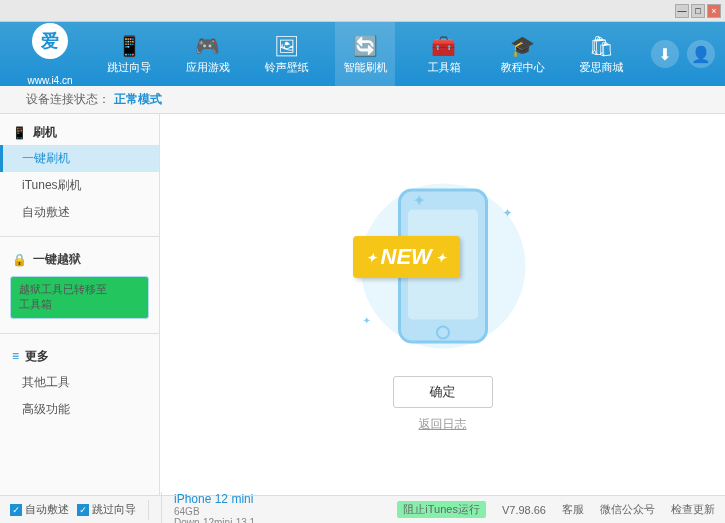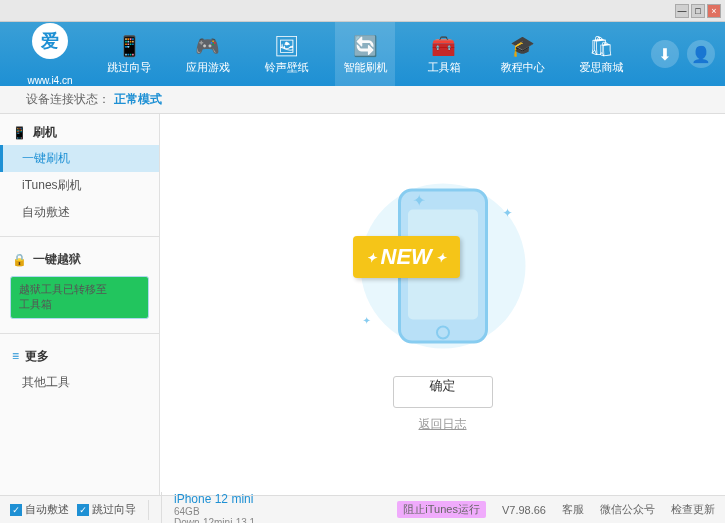--- a/index.html
+++ b/index.html
@@ -266,21 +266,21 @@
     .confirm-btn {
       width: 100px;
       height: 32px;
       border: 1px solid #ccc;
       background: white;
       border-radius: 3px;
       font-size: 13px;
       color: #333;
       cursor: pointer;
       margin-bottom: 8px;
-      display: flex; align-items: flex-start; justify-content: center;
+      display: flex; align-items: center; justify-content: center;
     }
     .back-link {
       font-size: 12px;
       color: #999;
       cursor: pointer;
       text-decoration: underline;
     }
 
     
     .bottom-bar {
@@ -326,21 +326,21 @@
       align-items: center;
       gap: 16px;
       font-size: 11px;
       color: #666;
     }
     .bottom-right span { cursor: pointer; }
     .bottom-itunes {
       display: flex;
       align-items: center;
       gap: 4px;
-      background: #f0abfc;
+      background: #86efac;
       padding: 1px 6px;
       border-radius: 2px;
       font-size: 11px;
       cursor: pointer;
     }
   </style>
 </head>
 <body>
 
 <div class="title-bar">
@@ -430,20 +430,23 @@
     <div class="sidebar-divider"></div>
 
     <div class="sidebar-section">
       <div class="sidebar-section-title">
         <span class="icon">≡</span>
         <span>更多</span>
       </div>
       <div class="sidebar-item">
         <span>其他工具</span>
       </div>
+      <div class="sidebar-item">
+        <span>高级功能</span>
+      </div>
     </div>
   </div>
 
   <div class="content">
 
     <div class="illustration">
       <div class="circle-bg"></div>
       <div class="phone">
         <div class="phone-screen"></div>
         <div class="phone-home"></div>

